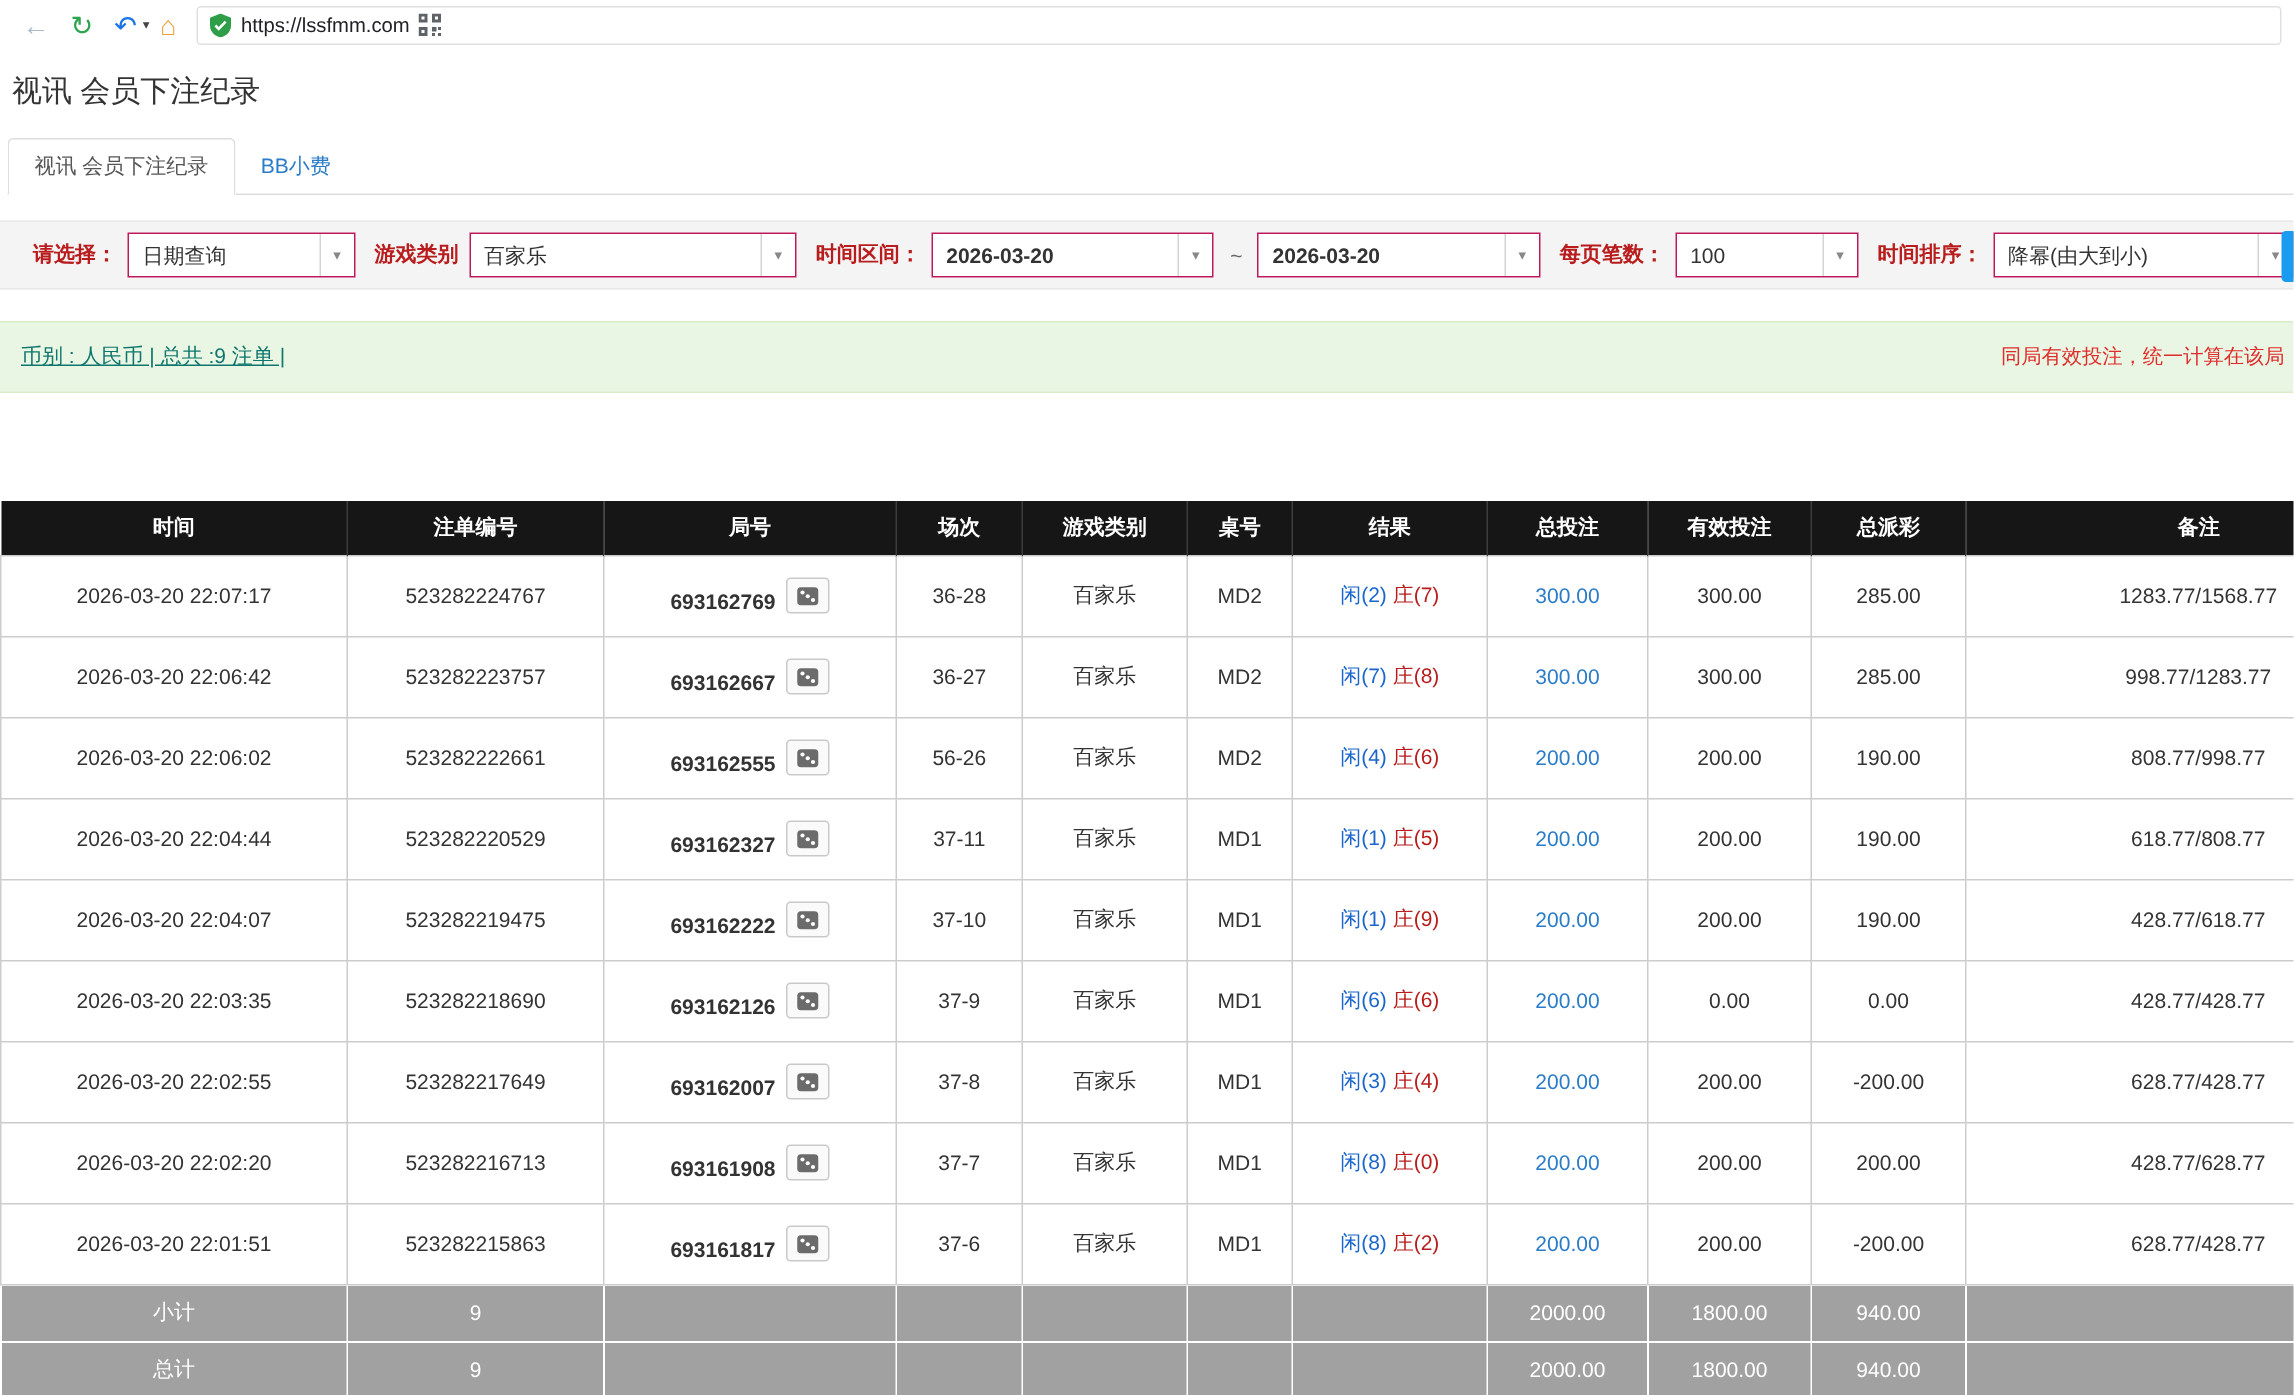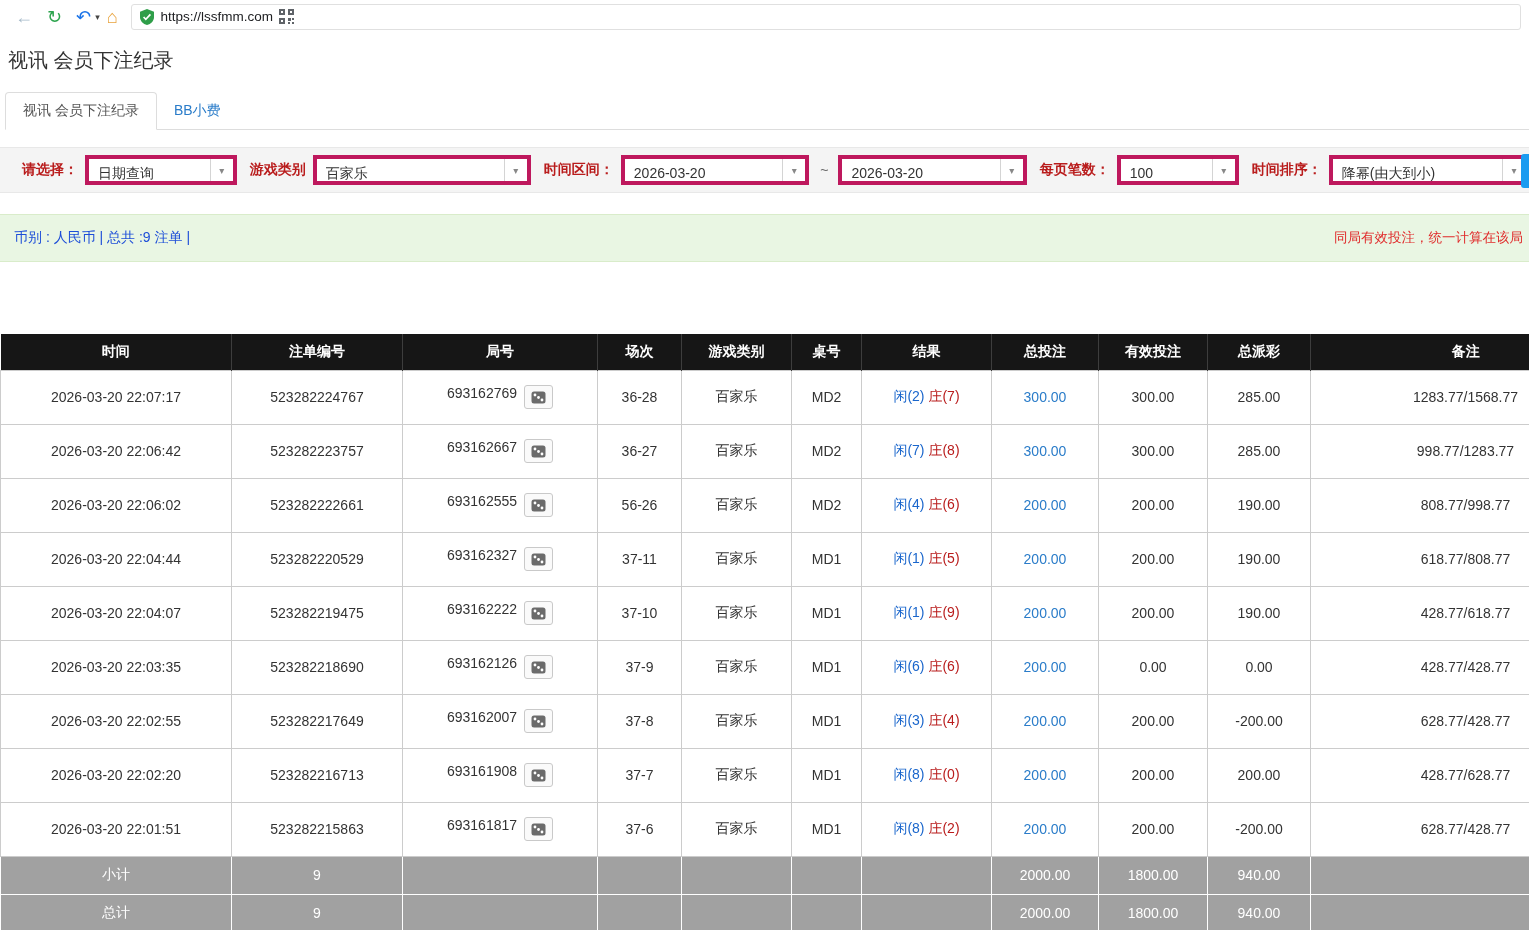--- a/index.html
+++ b/index.html
@@ -40,63 +40,63 @@
   .tab.inactive { color:#2a7cc9; }
 
   
   .filter-bar {
     position:relative; margin:17px 0 0 0; height:46px; background:#f4f4f4;
     border-top:1px solid #e8e8e8; border-bottom:1px solid #e8e8e8;
     display:flex; align-items:center; padding-left:22px; white-space:nowrap;
   }
   .flabel { color:#b91c1c; font-weight:bold; font-size:14px; margin-right:7px; }
   .combo {
-    display:inline-flex; height:30px; border:4px solid #be185d; background:#fff;
+    display:inline-flex; height:30px; border:1px solid #be185d; background:#fff;
     margin-right:13px; cursor:pointer; align-items:stretch;
   }
   .combo-val { padding:0 9px; line-height:28px; font-size:14px; color:#333; flex:1; overflow:hidden; }
   .combo-arrow {
     width:23px; border-left:1px solid #d4d4d4; display:flex; align-items:center;
     justify-content:center; color:#888; font-size:10px; background:#fff;
   }
-  .w-query { width:153px; } .w-game { width:220px; } .w-date { width:190px; }
+  .w-query { width:153px; } .w-game { width:220px; } .w-date { width:190px;font-weight:bold; }
   .w-size { width:123px; } .w-sort { width:202px; margin-right:0; }
   .tilde { color:#666; margin:0 10px 0 -2px; }
   .search-btn {
     position:absolute; right:-52px; top:6px; width:60px; height:34px;
     background:#1a9bf0; border-radius:3px; cursor:pointer;
   }
 
   
   .summary-bar {
     margin-top:21px; height:48px; background:#e9f6e3;
     border-top:1px solid #d9ecca; border-bottom:1px solid #d9ecca;
     display:flex; align-items:center; justify-content:space-between;
     padding:0 6px 0 14px; font-size:14px;
   }
-  .summary-left { color:#1d4ed8; }
+  .summary-left { color:#0f766e;text-decoration:underline; }
   .summary-right { color:#e02b2b; font-size:13.5px;font-family:Liberation Serif, serif; }
 
   
   .table-wrap { margin-top:72px; }
   table.records { border-collapse:collapse; table-layout:fixed; width:1620px; font-size:14px; }
   table.records th {
     background:#161616; color:#fff; height:36px; font-weight:bold;
     border-right:1px solid #3d3d3d; text-align:center;
   }
   table.records th:last-child { border-right:none; }
   table.records td {
     height:54px; text-align:center; color:#333; border:1px solid #ccc; background:#fff;
     overflow:hidden; white-space:nowrap;
   }
   .player { color:#1a66cc; }
   .banker { color:#b91c1c; }
   .bet-link { color:#2a7cc9; cursor:pointer; }
   .neg { color:#e02b2b; }
-  .round-cell-inner { display:inline-flex; align-items:flex-start; gap:7px; }
+  .round-cell-inner { display:inline-flex; align-items:flex-end; gap:7px;font-weight:bold; }
   .icon-btn {
     display:inline-flex; align-items:center; justify-content:center;
     width:29px; height:24px; background:#fafafa; border:1px solid #c9c9c9;
     border-radius:3px; cursor:pointer;
   }
   table.records td.foot {
     background:#a1a1a1; color:#fff; border:1px solid #fff; height:38px;
   }
 </style>
 </head>

